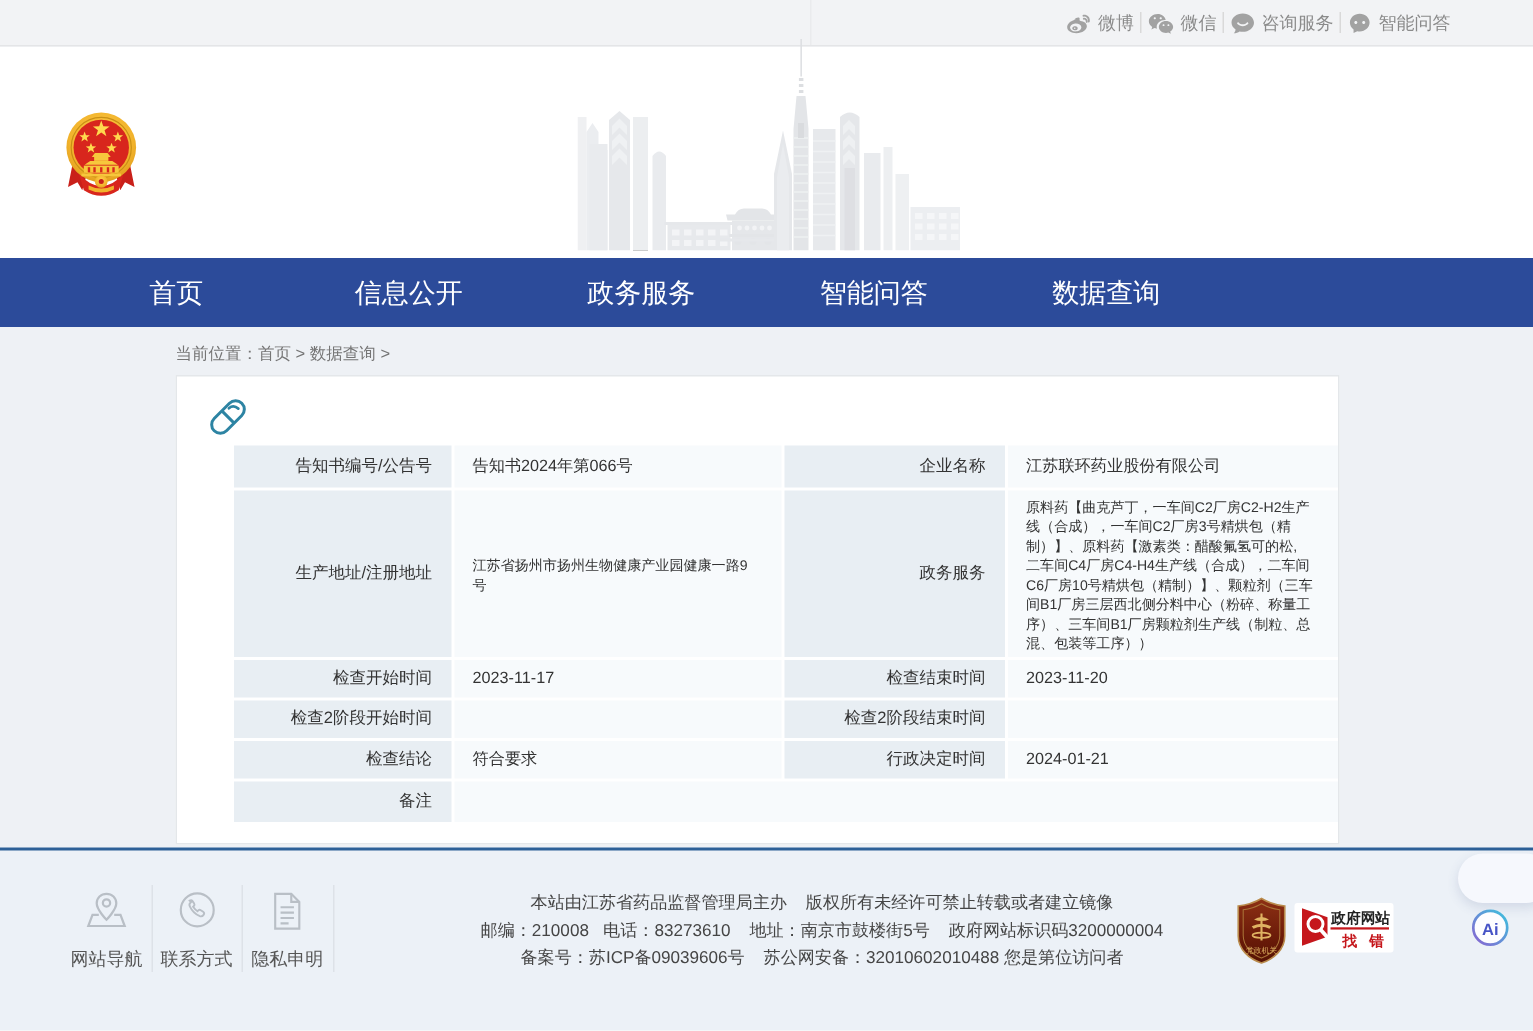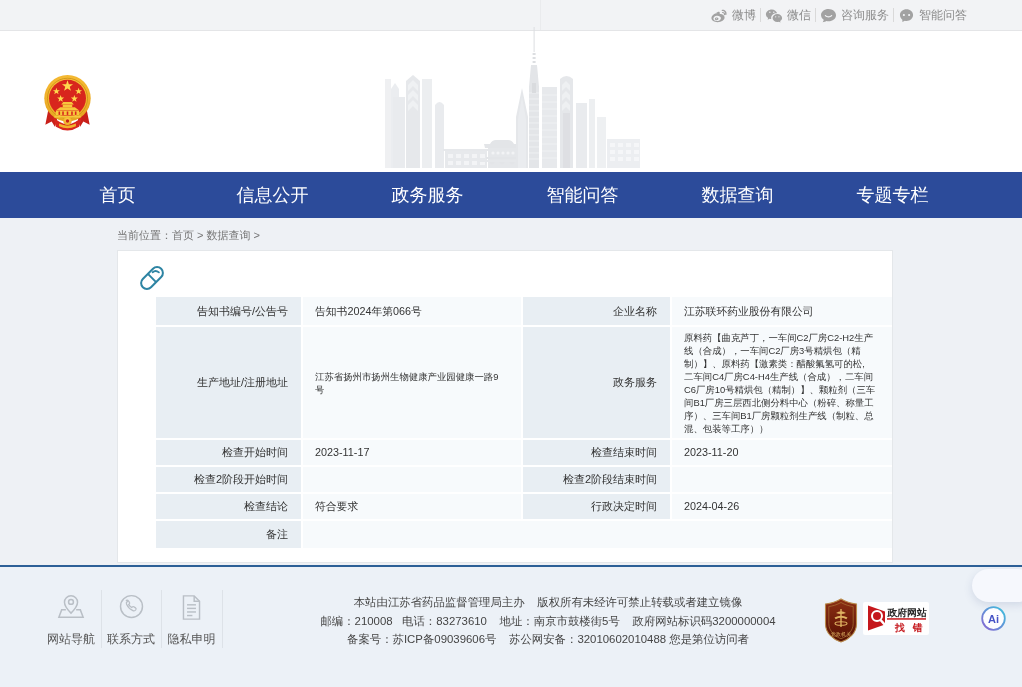--- a/index.html
+++ b/index.html
@@ -213,21 +213,20 @@
     <path d="M34 94 Q50 102 66 94 L66 99 Q50 107 34 99 Z" fill="#f2b32c"></path>
   </svg></div>
 </div>
 <div class="nav">
   <ul>
       <li>首页</li>
       <li>信息公开</li>
       <li>政务服务</li>
       <li>智能问答</li>
       <li>数据查询</li>
-      <li>专题专栏</li>
     </ul>
 </div>
 <div class="main">
   <div class="crumb">当前位置：首页 &gt; 数据查询 &gt;</div>
   <div class="panel">
     <div class="pill"><svg width="28" height="28" viewBox="0 0 28 28">
       <g transform="rotate(45 14 14)">
         <rect x="8.2" y="1" width="11.6" height="26" rx="5.8" fill="none" stroke="#2d84a3" stroke-width="2"></rect>
         <line x1="8.2" y1="14" x2="19.8" y2="14" stroke="#2d84a3" stroke-width="2"></line>
       </g>
@@ -262,21 +261,21 @@
       <tr style="height:25px">
             <td class="lb">检查2阶段开始时间</td>
             <td class="vl"></td>
             <td class="lb">检查2阶段结束时间</td>
             <td class="vl"></td>
           </tr>
       <tr style="height:25px">
             <td class="lb">检查结论</td>
             <td class="vl">符合要求</td>
             <td class="lb">行政决定时间</td>
-            <td class="vl">2024-04-26</td>
+            <td class="vl">2024-01-21</td>
           </tr>
       <tr style="height:27px">
             <td class="lb">备注</td>
             <td class="vl" colspan="3"></td>
           </tr>
     </tbody>
       </table>
   </div>
 </div>
 <div class="footer">

